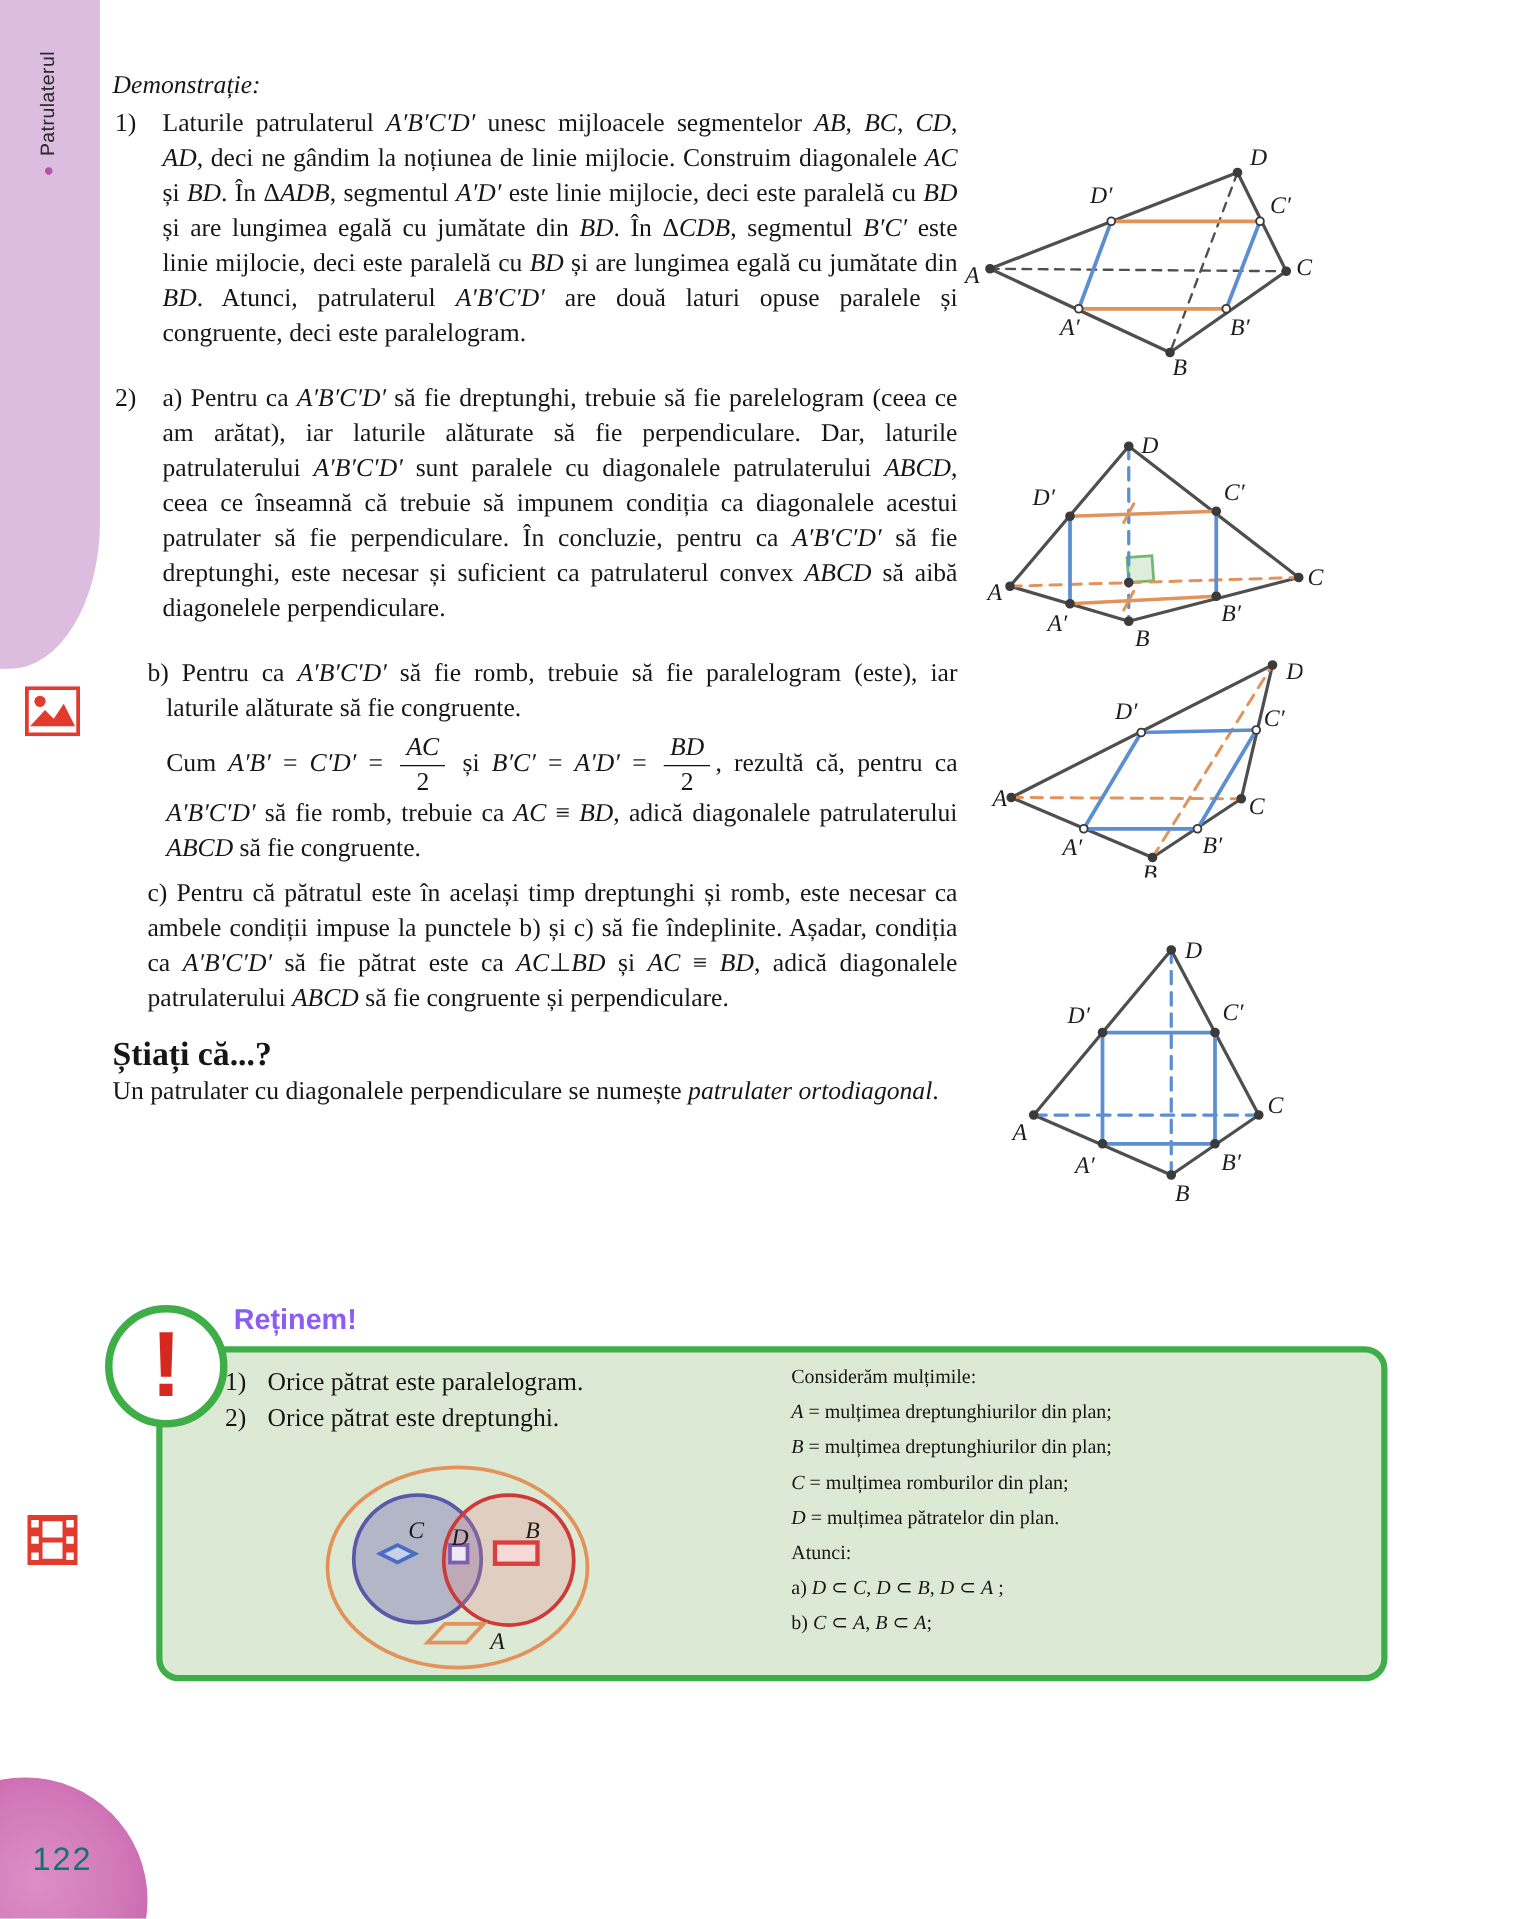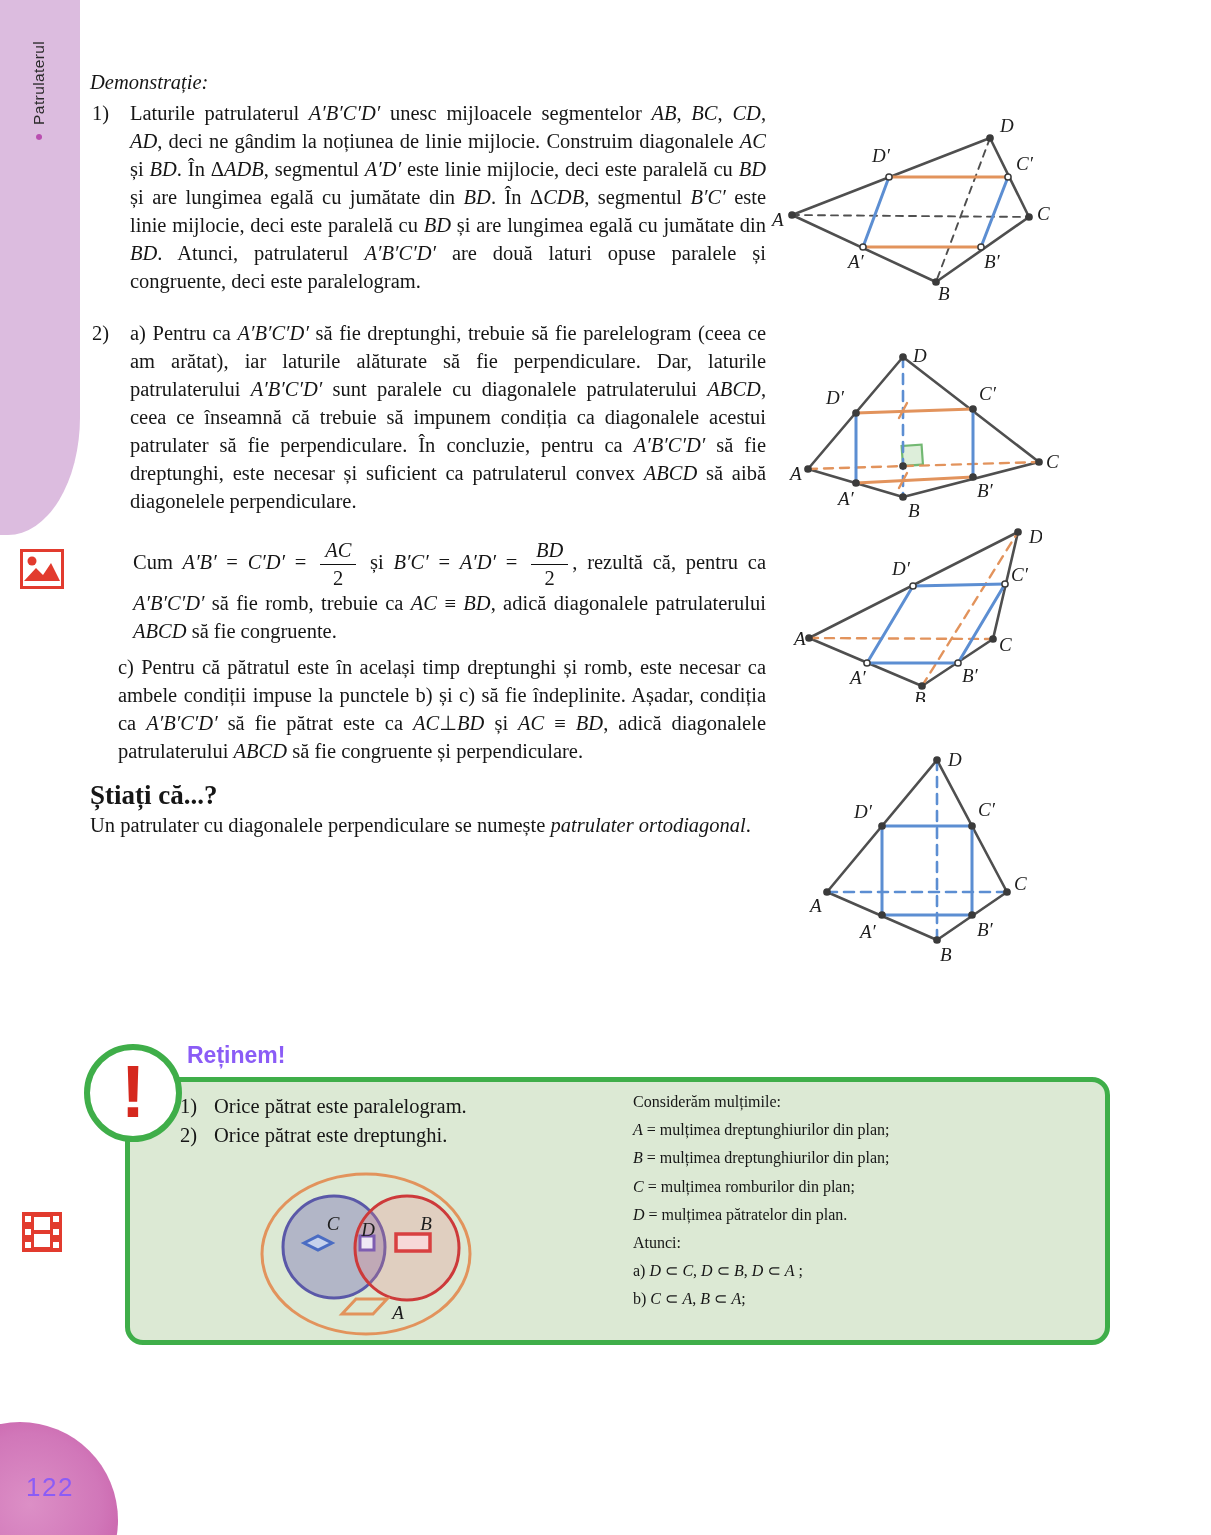--- a/index.html
+++ b/index.html
@@ -9,21 +9,21 @@
   
   .sidebar{position:absolute;left:0;top:0;width:80px;height:535px;background:#dcbcdf;
            border-bottom-right-radius:72px 118px;}
   .vert{position:absolute;left:30px;top:36px;height:110px;writing-mode:vertical-rl;
         transform:rotate(180deg);font:15.5px "Liberation Sans",sans-serif;color:#2a2a2a;
         letter-spacing:.4px;white-space:nowrap;}
   .vert .dot{color:#b94fb0;font-size:14px;}
 
   
   .mainflow{position:absolute;left:90px;top:54px;width:676px;font-size:20.5px;line-height:28px;
-            text-align:justify;margin-top:14px;}
+            text-align:justify;}
   .heading{font-style:italic;margin:0 0 3px 0;}
   .para{margin:0;}
   .p-item{position:relative;padding-left:40px;margin:0 0 24px 0;}
   .p-item .pmark{position:absolute;left:2px;top:0;}
   .p-sub{margin:0 0 6px 43px;text-indent:-15px;}
   .p-frac{margin:0 0 8px 43px;}
   .p-sub2{margin:0 0 14px 28px;}
   .v{font-style:italic;}
   .frac{display:inline-block;vertical-align:middle;text-align:center;margin:0 4px;line-height:1.1;}
   .fnum{display:block;padding:0 5px 2px 5px;border-bottom:1.6px solid #111;}
@@ -43,21 +43,21 @@
        border:6px solid #3fae49;border-radius:50%;z-index:3;text-align:center;
        font:bold 74px "Liberation Sans",sans-serif;color:#d5281e;line-height:84px;}
   .rlist{position:absolute;left:180px;top:1092px;font-size:20.5px;line-height:28.5px;}
   .rlist .pmark{display:inline-block;width:34px;}
   .rright{position:absolute;left:633px;top:1088px;font-size:16px;line-height:28.2px;width:470px;}
 
   
   .corner{position:absolute;left:-78px;top:1422px;width:196px;height:196px;border-radius:50%;
           background:radial-gradient(circle at 55% 42%,#dc8fc6 0%,#d177b9 45%,#c2519f 85%,#bb4697 100%);}
   .pagenum{position:absolute;left:26px;top:1472px;font:26px "Liberation Sans",sans-serif;
-           color:#8b5cf6;letter-spacing:1.5px;text-align:right;}
+           color:#0f766e;letter-spacing:1.5px;text-align:right;}
 
   .sideicon{position:absolute;}
 </style>
 </head>
 <body>
 
 <div id="page">
 
   <div class="sidebar"></div>
   <div class="vert"><span class="dot">●</span><span> </span><span>Patrulaterul</span></div>
@@ -77,20 +77,21 @@
       <rect x="33" y="32" width="6" height="6" fill="#fff"></rect>
     <rect x="14" y="7" width="16" height="13" fill="#fff"></rect>
     <rect x="14" y="24" width="16" height="13" fill="#fff"></rect>
   </svg>
 
   <div class="mainflow">
     <div class="heading">Demonstrație:</div>
     <div>
         <div class="para p-item"><span class="pmark">1)</span><span>Laturile patrulaterul </span><span class="v">A′B′C′D′</span><span> unesc mijloacele segmentelor </span><span class="v">AB</span><span>, </span><span class="v">BC</span><span>, </span><span class="v">CD</span><span>, </span><span class="v">AD</span><span>, deci ne gândim la noțiunea de linie mijlocie. Construim diagonalele </span><span class="v">AC</span><span> și </span><span class="v">BD</span><span>. În Δ</span><span class="v">ADB</span><span>, segmentul </span><span class="v">A′D′</span><span> este linie mijlocie, deci este paralelă cu </span><span class="v">BD</span><span> și are lungimea egală cu jumătate din </span><span class="v">BD</span><span>. În Δ</span><span class="v">CDB</span><span>, segmentul </span><span class="v">B′C′</span><span> este linie mijlocie, deci este paralelă cu </span><span class="v">BD</span><span> și are lungimea egală cu jumătate din </span><span class="v">BD</span><span>. Atunci, patrulaterul </span><span class="v">A′B′C′D′</span><span> are două laturi opuse paralele și congruente, deci este paralelogram.</span></div>
         <div class="para p-item"><span class="pmark">2)</span><span>a) Pentru ca </span><span class="v">A′B′C′D′</span><span> să fie dreptunghi, trebuie să fie parelelogram (ceea ce am arătat), iar laturile alăturate să fie perpendiculare. Dar, laturile patrulaterului </span><span class="v">A′B′C′D′</span><span> sunt paralele cu diagonalele patrulaterului </span><span class="v">ABCD</span><span>, ceea ce înseamnă că trebuie să impunem condiția ca diagonalele acestui patrulater să fie perpendiculare. În concluzie, pentru ca </span><span class="v">A′B′C′D′</span><span> să fie dreptunghi, este necesar și suficient ca patrulaterul convex </span><span class="v">ABCD</span><span> să aibă diagonelele perpendiculare.</span></div>
+        <div class="para p-sub"><span>b) Pentru ca </span><span class="v">A′B′C′D′</span><span> să fie romb, trebuie să fie paralelogram (este), iar laturile alăturate să fie congruente.</span></div>
         <div class="para p-frac"><span>Cum </span><span class="v">A′B′</span><span> = </span><span class="v">C′D′</span><span> = </span><span class="frac"><span class="fnum"><span class="v">AC</span></span><span class="fden"><span>2</span></span></span><span> și </span><span class="v">B′C′</span><span> = </span><span class="v">A′D′</span><span> = </span><span class="frac"><span class="fnum"><span class="v">BD</span></span><span class="fden"><span>2</span></span></span><span>, rezultă că, pentru ca </span><span class="v">A′B′C′D′</span><span> să fie romb, trebuie ca </span><span class="v">AC</span><span> ≡ </span><span class="v">BD</span><span>, adică diagonalele patrulaterului </span><span class="v">ABCD</span><span> să fie congruente.</span></div>
         <div class="para p-sub2"><span>c) Pentru că pătratul este în același timp dreptunghi și romb, este necesar ca ambele condiții impuse la punctele b) și c) să fie îndeplinite. Așadar, condiția ca </span><span class="v">A′B′C′D′</span><span> să fie pătrat este ca </span><span class="v">AC</span><span>⊥</span><span class="v">BD</span><span> și </span><span class="v">AC</span><span> ≡ </span><span class="v">BD</span><span>, adică diagonalele patrulaterului </span><span class="v">ABCD</span><span> să fie congruente și perpendiculare.</span></div>
       </div>
     <div class="stiati-title">Știați că...?</div>
     <div class="para"><span>Un patrulater cu diagonalele perpendiculare se numește </span><span class="v">patrulater ortodiagonal</span><span>.</span></div>
   </div>
 
   <div id="diagrams">
       <svg width="300" height="200" viewBox="0 0 300 200" class="diag" style="left: 770px; top: 108px;">
         <line x1="22" y1="107" x2="220" y2="30" stroke="#4f4f4f" stroke-width="2.6" stroke-linecap="round"></line>

